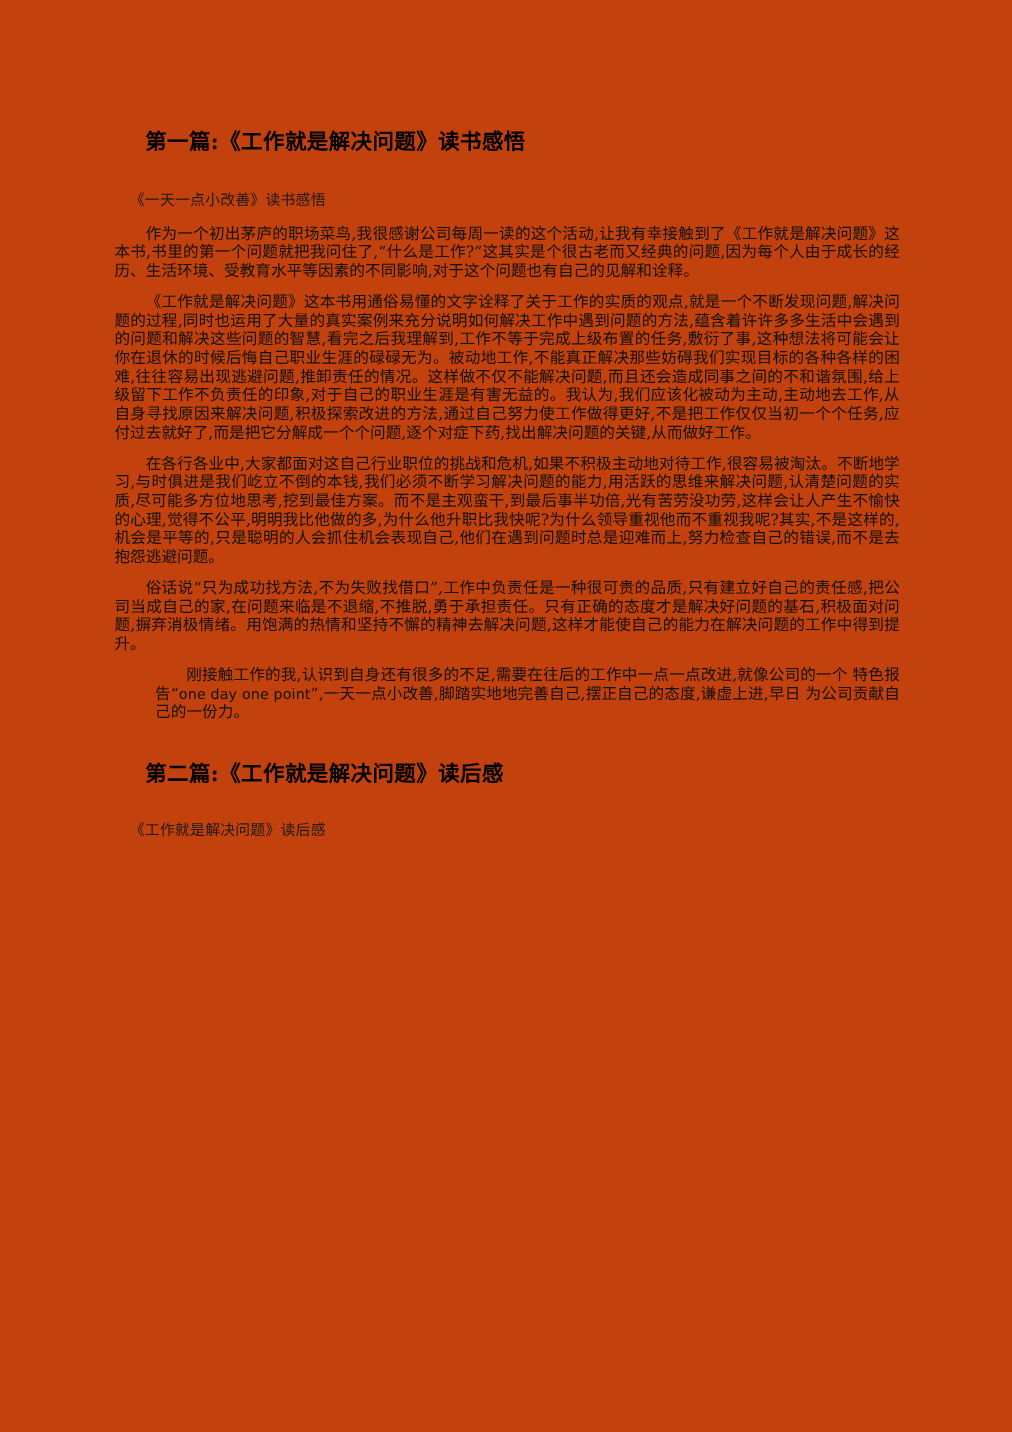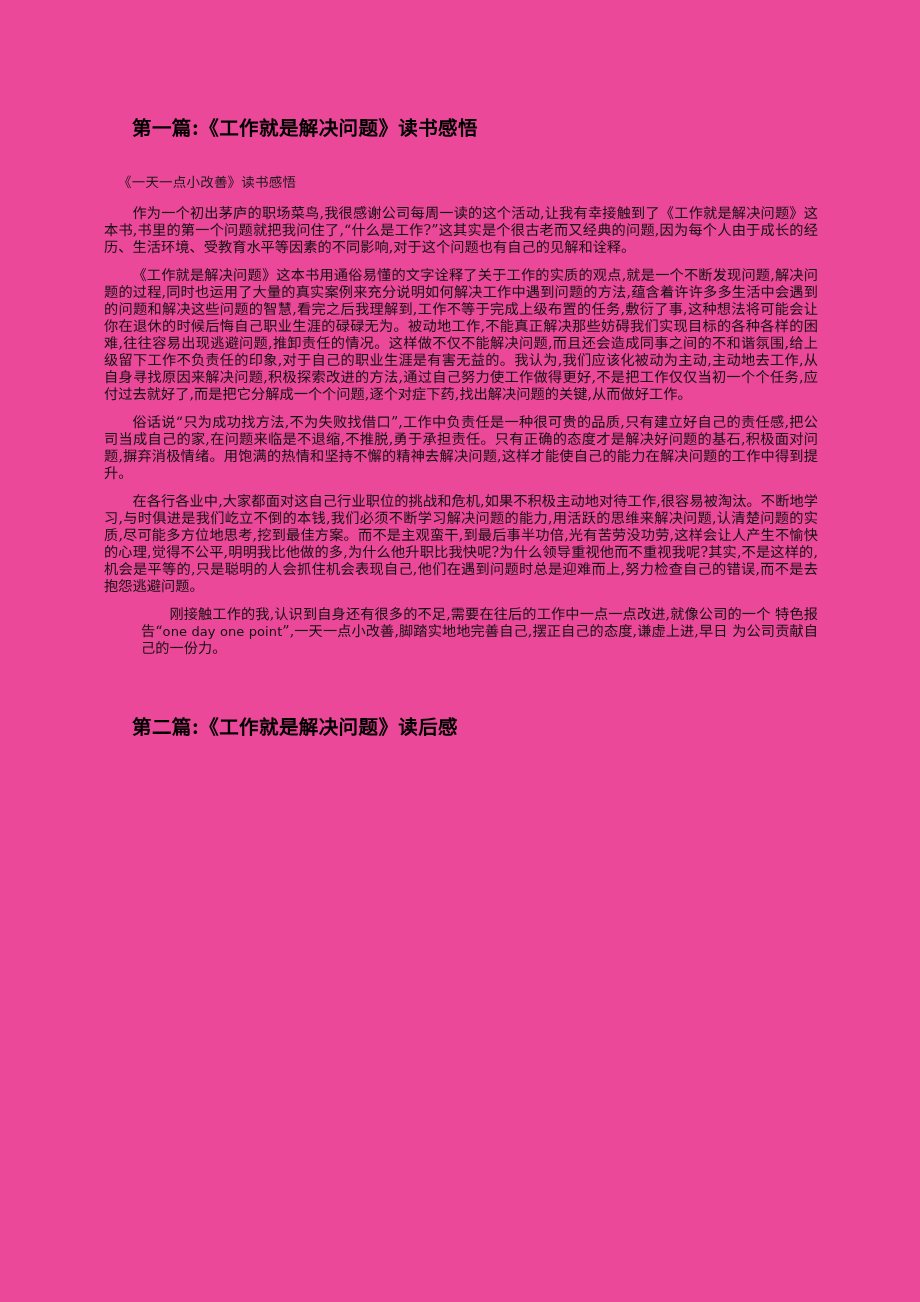--- a/index.html
+++ b/index.html
@@ -10,21 +10,21 @@
   }
   body {
     font-family: "DejaVu Serif", "Liberation Serif", serif;
     color: #000000;
   }
   .page {
     position: relative;
     width: 920px;
     height: 1302px;
     margin: 0 auto;
-    background: #ec4899;
+    background: #c2410c;
     overflow: hidden;
     box-sizing: border-box;
   }
   .content {
     position: absolute;
     left: 104px;
     top: 104px;
     width: 714px;
   }
   .heading {
@@ -36,21 +36,21 @@
     color: #000000;
     margin: 0;
     padding-left: 28px;
     text-indent: 0;
   }
   .heading-1 {
     margin-top: 10px;
     margin-bottom: 28px;
   }
   .heading-2 {
-    margin-top: 56px;
+    margin-top: 32px;
     margin-bottom: 26px;
   }
   .subtitle {
     font-size: 13.5px;
     line-height: 1.75;
     margin: 0 0 10px 0;
     padding-left: 14px;
     color: #1a1a1a;
     letter-spacing: 0.2px;
   }
@@ -83,27 +83,28 @@
 
     <div>
       <h1 class="heading heading-1">第一篇:《工作就是解决问题》读书感悟</h1>
 
       <p class="subtitle">《一天一点小改善》读书感悟</p>
 
       <p class="para">作为一个初出茅庐的职场菜鸟,我很感谢公司每周一读的这个活动,让我有幸接触到了《工作就是解决问题》这本书,书里的第一个问题就把我问住了,“什么是工作?”这其实是个很古老而又经典的问题,因为每个人由于成长的经历、生活环境、受教育水平等因素的不同影响,对于这个问题也有自己的见解和诠释。</p>
 
       <p class="para">《工作就是解决问题》这本书用通俗易懂的文字诠释了关于工作的实质的观点,就是一个不断发现问题,解决问题的过程,同时也运用了大量的真实案例来充分说明如何解决工作中遇到问题的方法,蕴含着许许多多生活中会遇到的问题和解决这些问题的智慧,看完之后我理解到,工作不等于完成上级布置的任务,敷衍了事,这种想法将可能会让你在退休的时候后悔自己职业生涯的碌碌无为。被动地工作,不能真正解决那些妨碍我们实现目标的各种各样的困难,往往容易出现逃避问题,推卸责任的情况。这样做不仅不能解决问题,而且还会造成同事之间的不和谐氛围,给上级留下工作不负责任的印象,对于自己的职业生涯是有害无益的。我认为,我们应该化被动为主动,主动地去工作,从自身寻找原因来解决问题,积极探索改进的方法,通过自己努力使工作做得更好,不是把工作仅仅当初一个个任务,应付过去就好了,而是把它分解成一个个问题,逐个对症下药,找出解决问题的关键,从而做好工作。</p>
 
+      <p class="para">在各行各业中,大家都面对这自己行业职位的挑战和危机,如果不积极主动地对待工作,很容易被淘汰。不断地学习,与时俱进是我们屹立不倒的本钱,我们必须不断学习解决问题的能力,用活跃的思维来解决问题,认清楚问题的实质,尽可能多方位地思考,挖到最佳方案。而不是主观蛮干,到最后事半功倍,光有苦劳没功劳,这样会让人产生不愉快的心理,觉得不公平,明明我比他做的多,为什么他升职比我快呢?为什么领导重视他而不重视我呢?其实,不是这样的,机会是平等的,只是聪明的人会抓住机会表现自己,他们在遇到问题时总是迎难而上,努力检查自己的错误,而不是去抱怨逃避问题。</p>
+
       <p class="para">俗话说“只为成功找方法,不为失败找借口”,工作中负责任是一种很可贵的品质,只有建立好自己的责任感,把公司当成自己的家,在问题来临是不退缩,不推脱,勇于承担责任。只有正确的态度才是解决好问题的基石,积极面对问题,摒弃消极情绪。用饱满的热情和坚持不懈的精神去解决问题,这样才能使自己的能力在解决问题的工作中得到提升。</p>
-
-      <p class="para">在各行各业中,大家都面对这自己行业职位的挑战和危机,如果不积极主动地对待工作,很容易被淘汰。不断地学习,与时俱进是我们屹立不倒的本钱,我们必须不断学习解决问题的能力,用活跃的思维来解决问题,认清楚问题的实质,尽可能多方位地思考,挖到最佳方案。而不是主观蛮干,到最后事半功倍,光有苦劳没功劳,这样会让人产生不愉快的心理,觉得不公平,明明我比他做的多,为什么他升职比我快呢?为什么领导重视他而不重视我呢?其实,不是这样的,机会是平等的,只是聪明的人会抓住机会表现自己,他们在遇到问题时总是迎难而上,努力检查自己的错误,而不是去抱怨逃避问题。</p>
 
       <p class="para"><span>刚接触工作的我,认识到自身还有很多的不足,需要在往后的工作中一点一点改进,就像公司的一个 特色报告“</span><span class="latin">one day one point</span><span>”,一天一点小改善,脚踏实地地完善自己,摆正自己的态度,谦虚上进,早日 为公司贡献自己的一份力。</span></p>
     </div>
 
     <div>
       <h1 class="heading heading-2">第二篇:《工作就是解决问题》读后感</h1>
 
+      <p class="subtitle">《工作就是解决问题》读后感</p>
 
     </div>
 
   </div>
 </div>
 
 </body></html>

